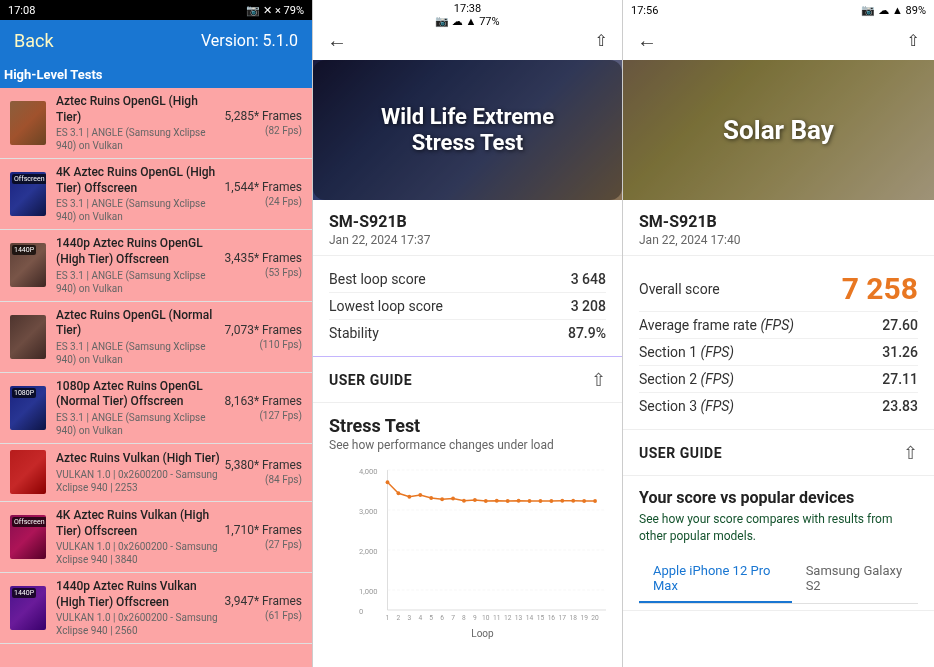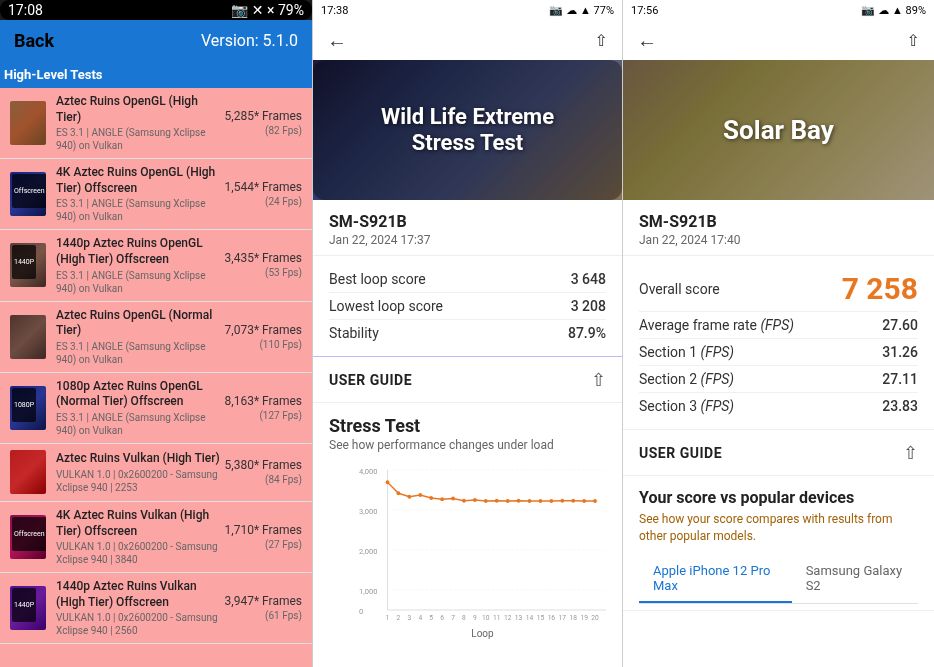--- a/index.html
+++ b/index.html
@@ -17,39 +17,38 @@
       width: 312px;
       height: 667px;
       background: #1a1a1a;
       display: flex;
       flex-direction: column;
       overflow: hidden;
     }
     .p1-status-bar {
       background: #000;
       color: #fff;
-      font-size: 14px;
+      font-size: 11px;
       padding: 2px 8px;
       display: flex;
       justify-content: space-between;
       align-items: center;
       height: 20px;
-      border-radius: 9px;
     }
     .p1-header {
       background: #1976D2;
       padding: 10px 14px;
       display: flex;
       justify-content: space-between;
       align-items: center;
     }
     .p1-back {
-      color: #000000;
+      color: #fef9c3;
       font-size: 18px;
-      font-weight: 700;
+      font-weight: 400;
     }
     .p1-version {
       color: #fff;
       font-size: 16px;
     }
     .p1-section-header {
       background: #1976D2;
       color: #fff;
       font-size: 13px;
       font-weight: bold;
@@ -77,21 +76,21 @@
       overflow: hidden;
       margin-right: 10px;
     }
     .p1-item-thumb .badge {
       position: absolute;
       top: 2px;
       left: 2px;
       background: rgba(0,0,0,0.7);
       color: #fff;
       font-size: 7px;
-      padding: 13px 2px;
+      padding: 1px 2px;
       border-radius: 2px;
     }
     .thumb-ruins { background: linear-gradient(135deg, #8B5E3C 0%, #A0522D 50%, #6B4423 100%); }
     .thumb-ruins2 { background: linear-gradient(135deg, #5D4037 0%, #795548 50%, #3E2723 100%); }
     .thumb-ruins3 { background: linear-gradient(135deg, #4E342E 0%, #6D4C41 50%, #3E2723 100%); }
     .thumb-vulkan { background: linear-gradient(135deg, #B71C1C 0%, #C62828 50%, #8B0000 100%); }
     .thumb-vulkan2 { background: linear-gradient(135deg, #880E4F 0%, #AD1457 50%, #560027 100%); }
     .thumb-vulkan3 { background: linear-gradient(135deg, #4A148C 0%, #6A1B9A 50%, #38006b 100%); }
     .thumb-offscreen { background: linear-gradient(135deg, #1A237E 0%, #283593 50%, #0D1445 100%); }
     .p1-item-info {
@@ -129,25 +128,26 @@
       display: flex;
       flex-direction: column;
       overflow: hidden;
       border-left: 1px solid #ccc;
       border-right: 1px solid #ccc;
     }
     .p2-status-bar {
       background: #fff;
       color: #000;
       font-size: 11px;
-      padding: 2px 8px;
+      padding: 2px 18px;
       display: flex;
       justify-content: space-between;
       align-items: center;
       height: 20px;
+      flex-direction: column;
     }
     .p2-top-nav {
       display: flex;
       justify-content: space-between;
       align-items: center;
       padding: 8px 14px;
     }
     .nav-arrow { font-size: 20px; color: #333; cursor: pointer; }
     .share-icon { font-size: 16px; color: #333; cursor: pointer; }
 
@@ -368,21 +368,21 @@
       border-bottom: 1px solid #eee;
     }
     .p3-vs-title {
       font-size: 16px;
       font-weight: bold;
       color: #222;
       margin-bottom: 4px;
     }
     .p3-vs-sub {
       font-size: 12px;
-      color: #a16207;
+      color: #14532d;
       margin-bottom: 10px;
       line-height: 1.4;
     }
     .p3-tabs {
       display: flex;
       border-bottom: 1px solid #e0e0e0;
     }
     .p3-tab {
       padding: 8px 14px;
       font-size: 13px;

